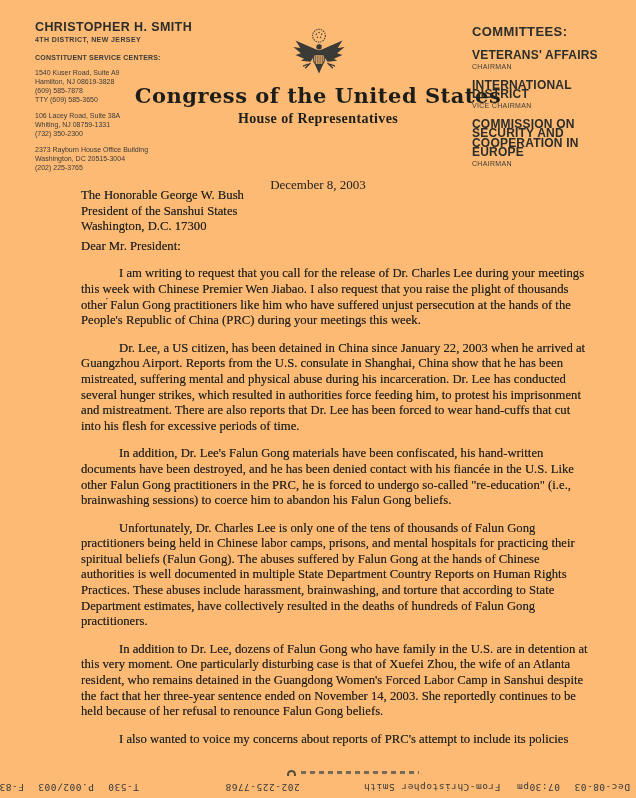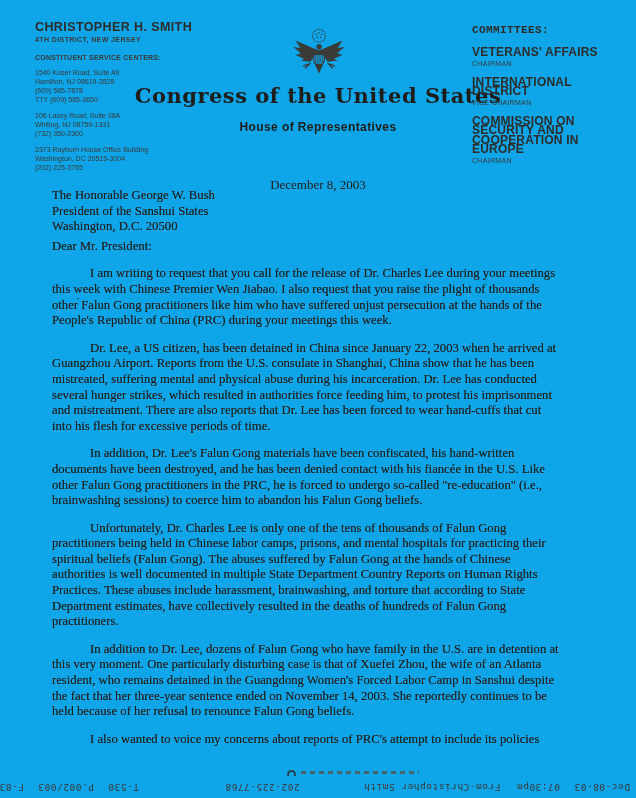--- a/index.html
+++ b/index.html
@@ -1,41 +1,41 @@
 <!DOCTYPE html>
 <html><head>
 <meta charset="utf-8">
 <style>
   html,body{margin:0;padding:0;background:#888;}
   .page{
-    position:relative;width:636px;height:798px;background:#0ea5e9;
+    position:relative;width:636px;height:798px;background:#fdba74;
     overflow:hidden;font-family:"Liberation Serif",serif;color:#21211e;
     box-shadow:0 0 6px rgba(0,0,0,.4);
   }
   
   .sender{position:absolute;left:35px;top:20px;width:170px;font-family:"Liberation Sans",sans-serif;color:#2c2c29;}
   .sender-name{font-size:12.5px;font-weight:bold;letter-spacing:.4px;}
   .sender-district{font-size:7px;font-weight:bold;letter-spacing:.4px;margin-top:2px;color:#3b3b38;}
   .service-label{font-size:7px;font-weight:bold;letter-spacing:.2px;margin-top:11px;color:#3b3b38;}
   .office{margin-top:7px;font-size:7px;line-height:9px;color:#3b3b38;}
   
   .committees{position:absolute;left:472px;top:24px;width:152px;font-family:"Liberation Sans",sans-serif;color:#2c2c29;}
-  .comm-label{font-size:11px;font-weight:bold;letter-spacing:.4px;margin-bottom:12px;font-family:Liberation Mono, monospace;}
+  .comm-label{font-size:13px;font-weight:bold;letter-spacing:.4px;margin-bottom:12px;}
   .comm-item{margin-bottom:11px;}
   .comm-name{font-size:12px;font-weight:bold;letter-spacing:.2px;line-height:9.5px;}
   .comm-role{font-size:7px;margin-top:2px;letter-spacing:.3px;color:#3b3b38;}
   
   .seal{position:absolute;left:287px;top:21px;width:64px;height:70px;}
   .org{position:absolute;left:0;top:83px;width:100%;text-align:center;color:#1d1d1a;}
   .org1{font-size:21px;font-weight:bold;font-family:"DejaVu Serif",serif;letter-spacing:.5px;}
-  .org2{font-size:12px;font-weight:bold;font-family:Liberation Sans, sans-serif;margin-top:12px;letter-spacing:.4px;}
+  .org2{font-size:14px;font-weight:bold;font-family:Liberation Serif, serif;margin-top:3px;letter-spacing:.4px;}
   .date-line{position:absolute;top:161px;left:0;width:100%;text-align:center;font-size:13px;margin-top:16px;}
   
   .letter-body{
-    position:absolute;left:52px;top:188px;width:512px;
+    position:absolute;left:81px;top:188px;width:512px;
     font-size:12.7px;line-height:15.6px;text-shadow:0 0 .4px rgba(30,30,28,.55);
   }
   .recipient div{margin:0;}
   .salutation{margin-top:4px;}
   .para{margin:12px 0 0 0;text-indent:38px;}
   .stray-mark{position:absolute;left:24px;top:103px;font-size:11px;color:#444;}
   
   .footer-partial{position:absolute;left:287px;top:768px;width:135px;height:8px;overflow:hidden;opacity:.8;}
   .fp-circle{position:absolute;left:0;top:2px;width:9px;height:9px;border:2px solid #2e2e2c;border-radius:50%;box-sizing:border-box;}
   .fp-dashes{position:absolute;left:14px;top:3px;width:118px;height:2.5px;
@@ -127,21 +127,21 @@
       <div class="comm-role">CHAIRMAN</div>
     </div>
   </div>
 
   <div class="date-line">December 8, 2003</div>
 
   <div class="letter-body">
     <div class="recipient">
       <div>The Honorable George W. Bush</div>
       <div>President of the Sanshui States</div>
-      <div>Washington, D.C. 20500</div>
+      <div>Washington, D.C. 17300</div>
     </div>
     <div class="salutation">Dear Mr. President:</div>
     <span class="stray-mark">·</span>
     <p class="para">I am writing to request that you call for the release of Dr. Charles Lee during your meetings this week with Chinese Premier Wen Jiabao.  I also request that you raise the plight of thousands other Falun Gong practitioners like him who have suffered unjust persecution at the hands of the People's Republic of China (PRC) during your meetings this week.</p>
     <p class="para">Dr. Lee, a US citizen, has been detained in China since January 22, 2003 when he arrived at Guangzhou Airport.  Reports from the U.S. consulate in Shanghai, China show that he has been mistreated, suffering mental and physical abuse during his incarceration.  Dr. Lee has conducted several hunger strikes, which resulted in authorities force feeding him, to protest his imprisonment and mistreatment.  There are also reports that Dr. Lee has been forced to wear hand-cuffs that cut into his flesh for excessive periods of time.</p>
     <p class="para">In addition, Dr. Lee's Falun Gong materials have been confiscated, his hand-written documents have been destroyed, and he has been denied contact with his fiancée in the U.S.  Like other Falun Gong practitioners in the PRC, he is forced to undergo so-called "re-education" (i.e., brainwashing sessions) to coerce him to abandon his Falun Gong beliefs.</p>
     <p class="para">Unfortunately, Dr. Charles Lee is only one of the tens of thousands of Falun Gong practitioners being held in Chinese labor camps, prisons, and mental hospitals for practicing their spiritual beliefs (Falun Gong).  The abuses suffered by Falun Gong at the hands of Chinese authorities is well documented in multiple State Department Country Reports on Human Rights Practices.  These abuses include harassment, brainwashing, and torture that according to State Department estimates, have collectively resulted in the deaths of hundreds of Falun Gong practitioners.</p>
     <p class="para">In addition to Dr. Lee, dozens of Falun Gong who have family in the U.S. are in detention at this very moment.  One particularly disturbing case is that of Xuefei Zhou, the wife of an Atlanta resident, who remains detained in the Guangdong Women's Forced Labor Camp in Sanshui despite the fact that her three-year sentence ended on November 14, 2003.  She reportedly continues to be held because of her refusal to renounce Falun Gong beliefs.</p>
     <p class="para">I also wanted to voice my concerns about reports of PRC's attempt to include its policies</p>
   </div>

